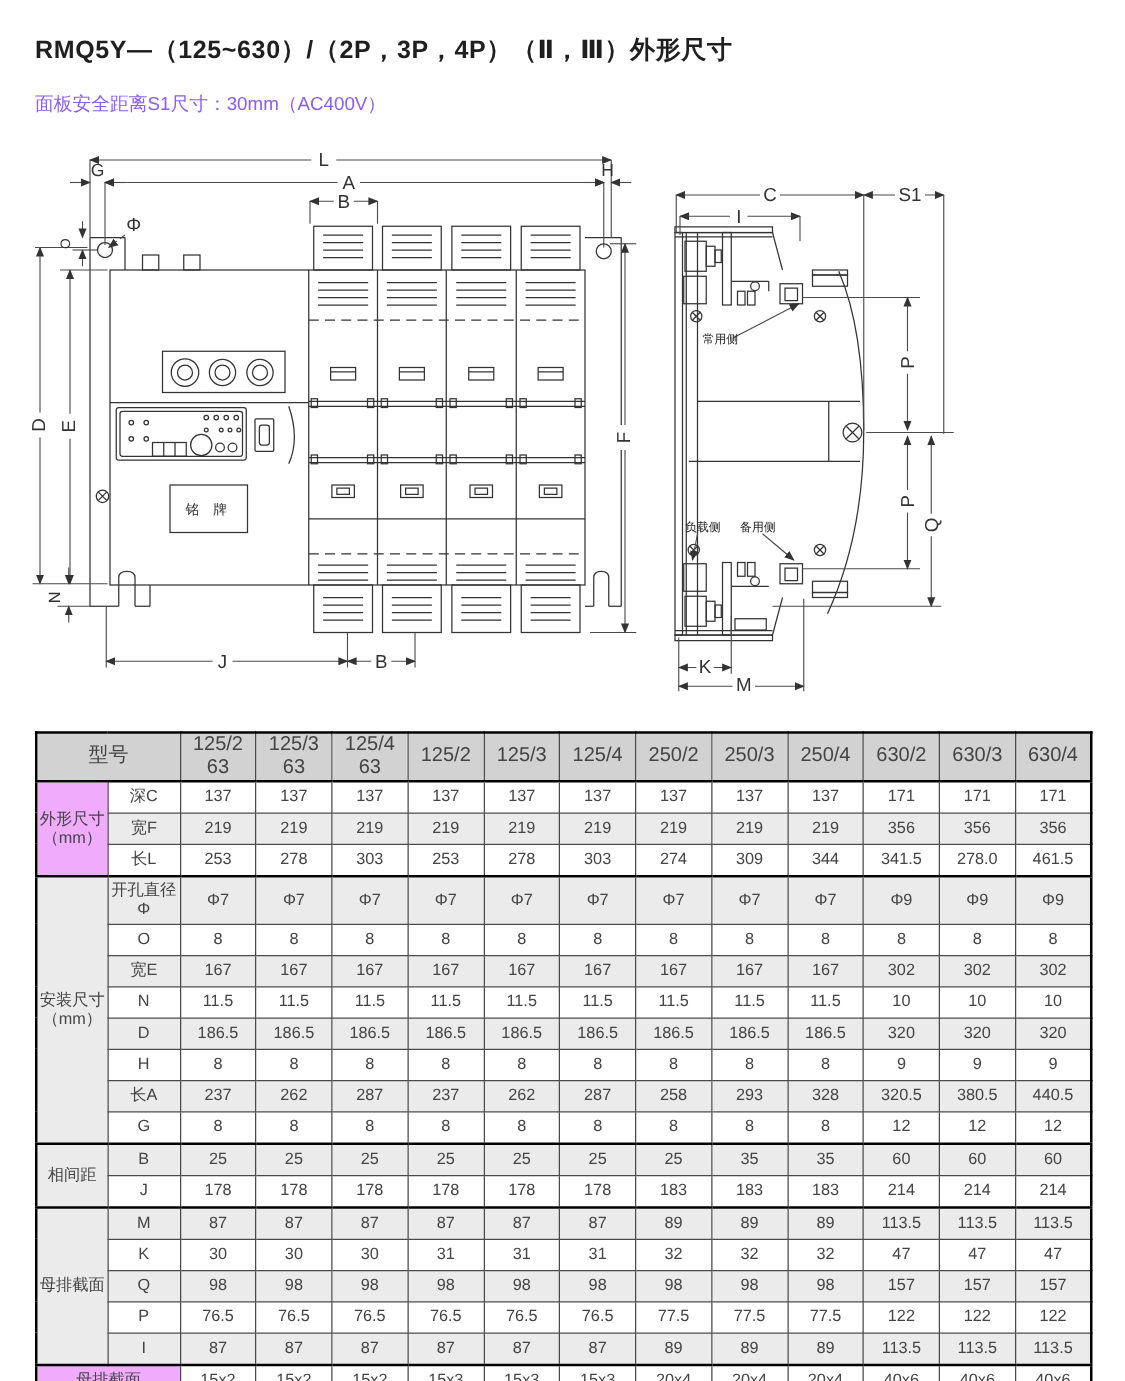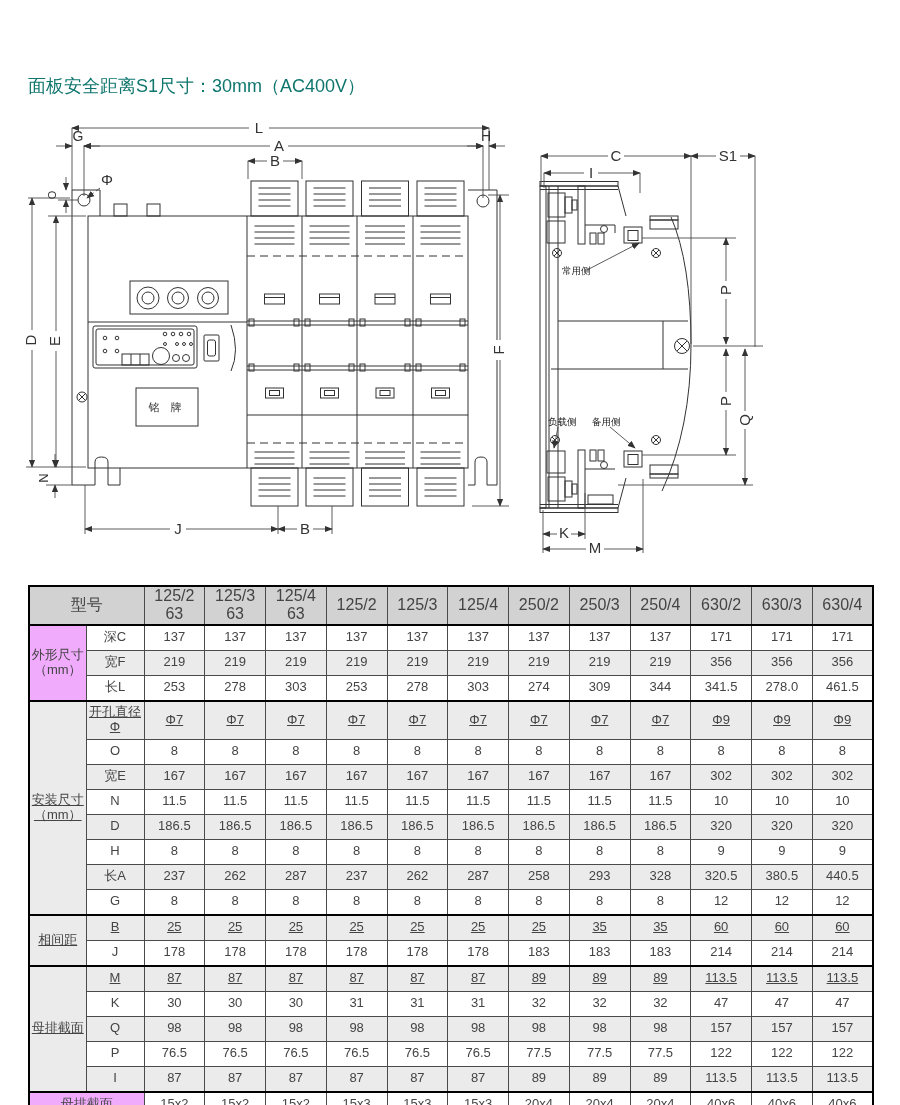--- a/index.html
+++ b/index.html
@@ -1,46 +1,47 @@
 <!DOCTYPE html>
 <html><head>
 <meta charset="utf-8">
 <style>
   html,body{margin:0;padding:0;background:#fff;}
   .page{position:relative;width:900px;height:1105px;background:#fff;overflow:hidden;
         font-family:"Liberation Sans","DejaVu Sans",sans-serif;color:#333;}
   .title{position:absolute;left:28px;top:26px;font-size:20px;font-weight:bold;color:#1f1f1f;letter-spacing:0.5px;}
-  .subtitle{position:absolute;left:28px;top:74px;font-size:18px;color:#0f766e;}
+  .subtitle{position:absolute;left:28px;top:74px;font-size:15px;color:#8b5cf6;}
   .fv{position:absolute;left:20px;top:108px;}
   .sv{position:absolute;left:520px;top:133px;}
   svg{overflow:visible;}
   svg text{font-family:"Liberation Sans","DejaVu Sans",sans-serif;font-size:15px;fill:#333;}
   svg text.cn{font-size:9.5px;fill:#222;}
   svg text.sm{font-size:11px;}
   .dim line{stroke:#4a4a4a;stroke-width:0.9;}
   .draw line,.draw path,.draw rect,.draw circle{stroke:#333;stroke-width:1;fill:none;}
   .lbl{fill:#fff;stroke:none;}
   
   .tblwrap{position:absolute;left:28px;top:585px;}
   table{border-collapse:collapse;table-layout:fixed;width:844px;font-size:13px;color:#444;
         border:2px solid #000;}
   col.c-g{width:57px;} col.c-l{width:58px;} col.c-d{width:60.75px;}
   th,td{border:1px solid #4a4a4a;text-align:center;vertical-align:middle;padding:0 1px;
         height:24px;line-height:1.15;overflow:hidden;font-weight:normal;}
   thead th{background:var(--header-bg,#d2d2d2);height:22px;font-size:16px;border-bottom:2.5px solid #000;}
   tr.stripe td{background:var(--stripe-bg,#ebebeb);}
   td.glabel{background:#f0abfc;}
-  tr.gsep td{border-top:2.5px solid #000;text-decoration:underline;}
+  tr.gsep td{border-top:2.5px solid #000;}
   tr.tall td{height:37px;}
   td.flabel{background:#f0abfc;}
 </style>
 </head>
 <body>
 
 <div class="page" style="--header-bg: #d2d2d2; --stripe-bg: #ebebeb;">
+  <div class="title">RMQ5Y—（125~630）/（2P，3P，4P）（Ⅱ，Ⅲ）外形尺寸</div>
   <div class="subtitle">面板安全距离S1尺寸：30mm（AC400V）</div>
 
   <svg class="fv" width="505" height="468" viewBox="0 0 505 468">
     <defs>
       <marker id="arr" viewBox="0 0 10 10" refX="9" refY="5" markerWidth="9" markerHeight="9" orient="auto-start-reverse">
         <path d="M0,1 L10,5 L0,9 z" fill="#333"></path>
       </marker>
       <pattern id="hatch" width="5" height="5" patternUnits="userSpaceOnUse" patternTransform="rotate(45)">
         <line x1="0" y1="0" x2="0" y2="5" stroke="#555" stroke-width="1"></line>
       </pattern>

